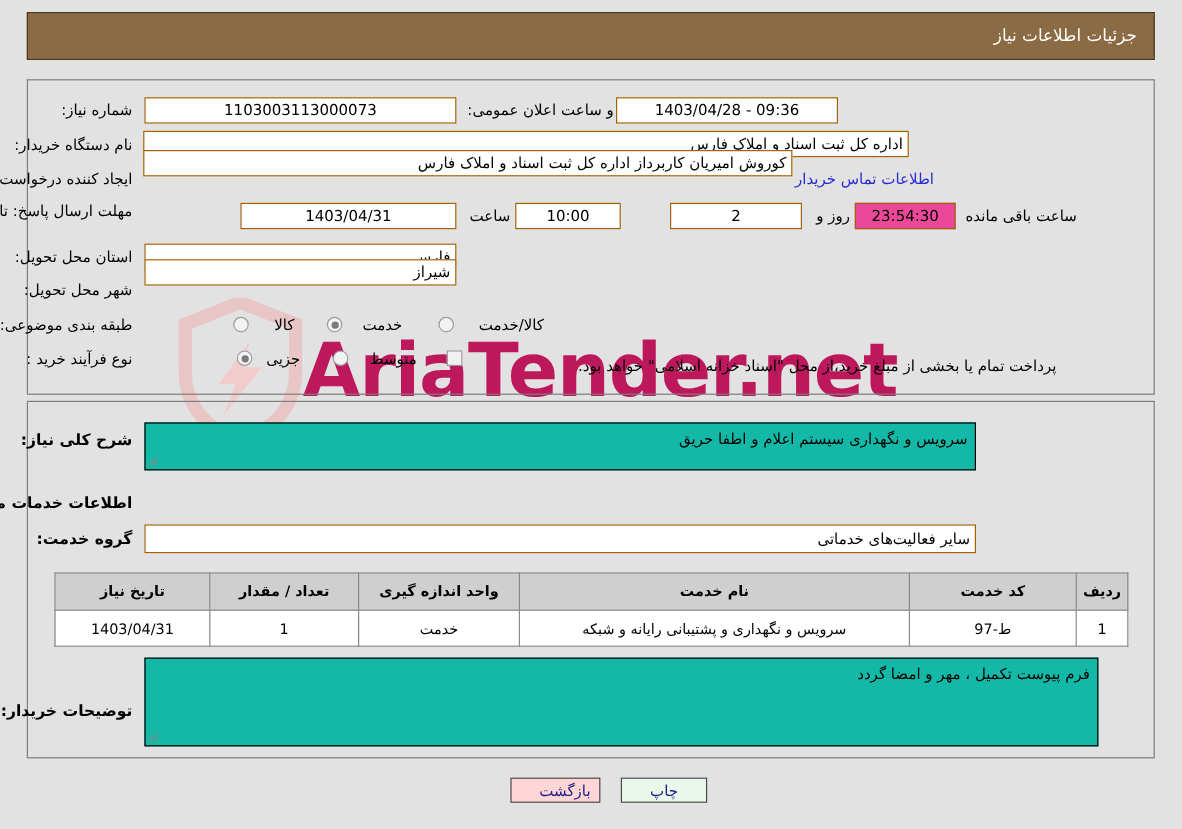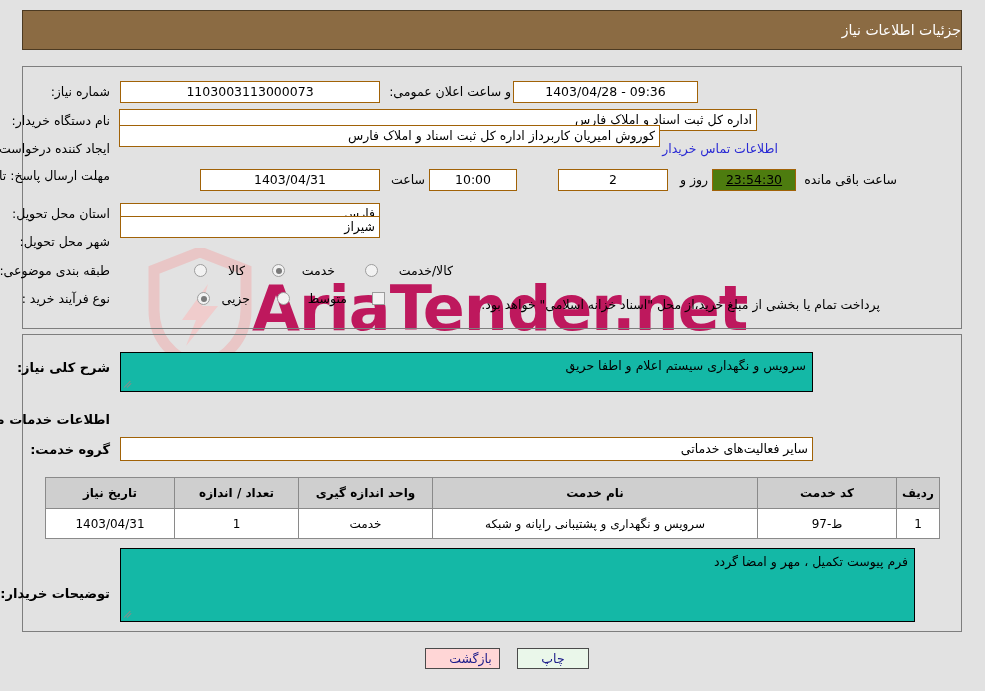--- a/index.html
+++ b/index.html
@@ -55,21 +55,21 @@
     top: 10px;
     width: 940px;
     height: 40px;
     background: #8b6b43;
     border: 1px solid #4c3a22;
     box-sizing: border-box;
     z-index: 2;
   }
   .titlebar-text {
     position: absolute;
-    right: 0;
+    right: 14px;
     top: 11px;
     color: #ffffff;
     font-size: 14px;
   }
 
   
   .panel {
     position: absolute;
     border: 1px solid #7e7e7e;
     box-sizing: border-box;
@@ -98,21 +98,21 @@
     font-size: 12.5px;
     line-height: 20px;
     height: 22px;
     padding: 0 4px;
     overflow: hidden;
     white-space: nowrap;
     color: #000;
   }
   .fld.center { text-align: center; }
   .fld.right  { text-align: right; }
-  .fld.yellow { background: #4d7c0f; text-decoration: underline; }
+  .fld.yellow { background: #ec4899; }
   .link {
     position: absolute;
     color: #2a2ad4;
     font-size: 12.5px;
     white-space: nowrap;
     z-index: 3;
     cursor: pointer;
   }
   .txtarea {
     position: absolute;
@@ -305,21 +305,21 @@
 <div class="lbl lbl-b" style="right:875px; top:442px; width:90px; font-size:13px;">گروه خدمت:</div>
 <div class="fld right" style="right:172px; top:437px; width:693px; height:24px; line-height:22px;">سایر فعالیت‌های خدماتی</div>
 
 <table class="tbl">
   <thead>
     <tr>
       <th class="col-rdf">ردیف</th>
       <th class="col-cod">کد خدمت</th>
       <th class="col-nam">نام خدمت</th>
       <th class="col-unt">واحد اندازه گیری</th>
-      <th class="col-qty">تعداد / اندازه</th>
+      <th class="col-qty">تعداد / مقدار</th>
       <th class="col-dat">تاریخ نیاز</th>
     </tr>
   </thead>
   <tbody>
     <tr>
       <td>1</td>
       <td>ط-97</td>
       <td>سرویس و نگهداری و پشتیبانی رایانه و شبکه</td>
       <td>خدمت</td>
       <td>1</td>

